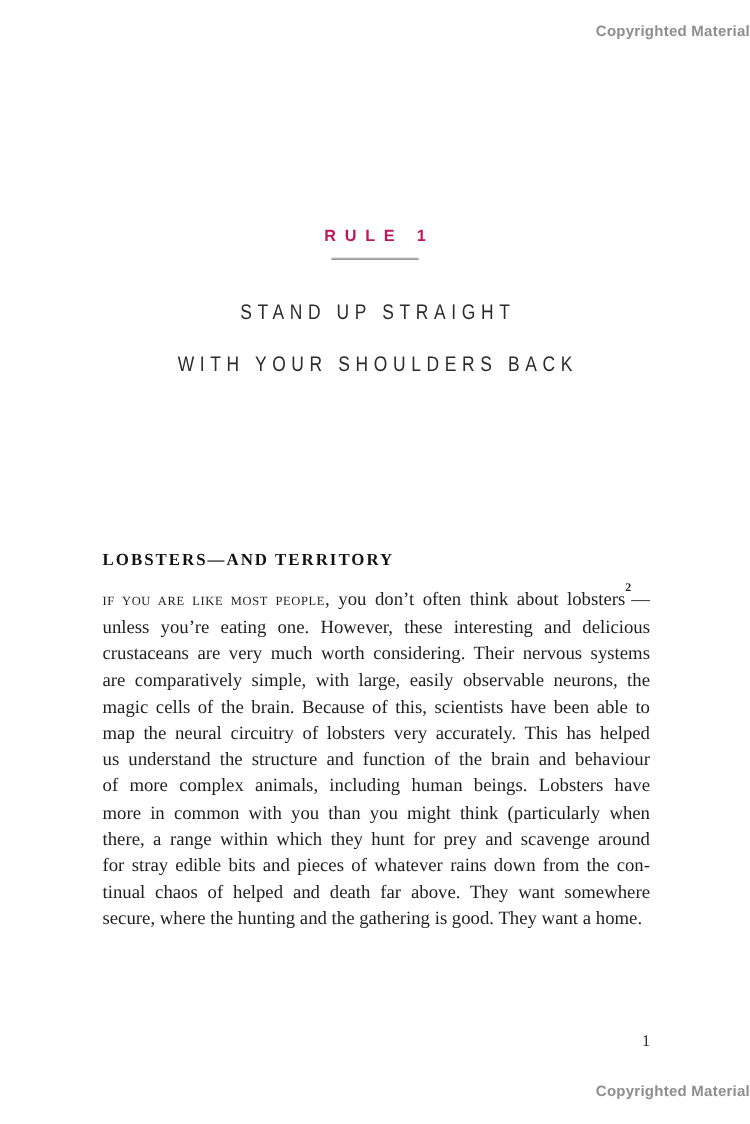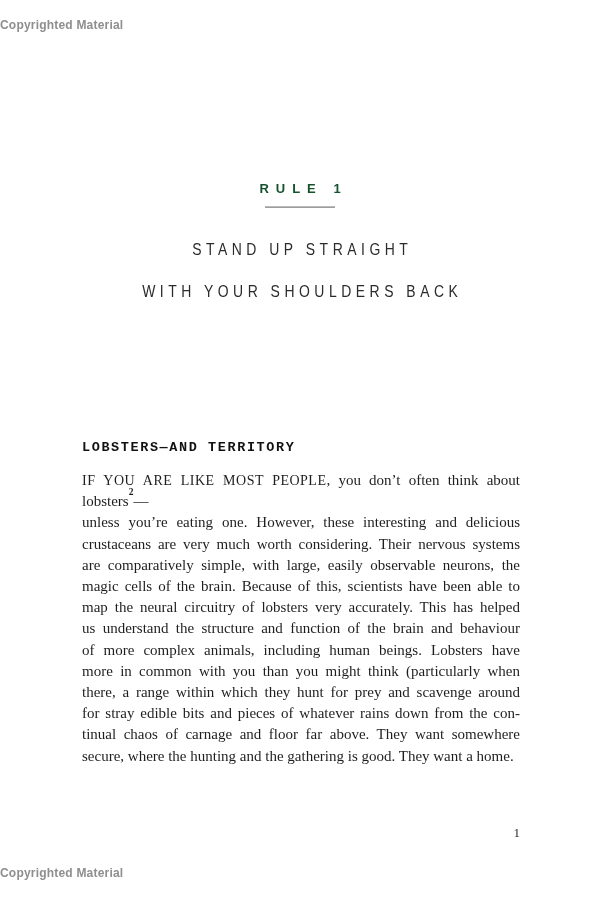--- a/index.html
+++ b/index.html
@@ -8,40 +8,40 @@
     width: 600px;
     height: 899px;
     background: #ffffff;
     font-family: "Liberation Serif", serif;
     color: #1c1c1c;
     overflow: hidden;
   }
   .copyright {
     position: absolute;
     width: 100%;
-    text-align: left;
+    text-align: right;
     font-family: "Liberation Sans", sans-serif;
     font-weight: 700;
     font-size: 12px;
     color: #8e8e8e;
     letter-spacing: 0.2px;
   }
   .copyright.top { top: 18px; }
   .copyright.bottom { top: 866px; }
   .kicker {
     position: absolute;
     top: 181px;
     width: 100%;
     text-align: center;
     font-family: "Liberation Sans", sans-serif;
     font-weight: 700;
     font-size: 13px;
     letter-spacing: 7px;
     text-indent: 7px;
-    color: #14532d;
+    color: #be185d;
   }
   .kicker-rule {
     position: absolute;
     top: 206px;
     left: 50%;
     margin-left: -35px;
     width: 70px;
     height: 2px;
     background: linear-gradient(#c9c9c9, #8f8f8f);
   }
@@ -58,21 +58,21 @@
     transform: scaleX(0.82);
     transform-origin: 50% 50%;
     white-space: nowrap;
   }
   .chapter-title.l1 { top: 240px; }
   .chapter-title.l2 { top: 282px; }
   .section-heading {
     position: absolute;
     top: 440px;
     left: 82px;
-    font-family: Liberation Mono, monospace;
+    font-family: Liberation Serif, serif;
     font-weight: 700;
     font-size: 13.5px;
     letter-spacing: 1.6px;
     color: #111111;
   }
   .body-text {
     position: absolute;
     top: 470px;
     left: 82px;
     width: 438px;
@@ -81,21 +81,21 @@
     color: #1e1e1e;
   }
   .bodyline {
     text-align: justify;
     text-align-last: justify;
     white-space: normal;
   }
   .bodyline.lastline { text-align-last: left; }
   .bodyline.indent { text-indent: 22px; }
   .smallcaps {
-    font-size: 14px;
+    font-size: 10px;
     letter-spacing: 0.5px;
   }
   .footnote-sup {
     font-size: 9.5px;
     font-weight: 700;
     position: relative;
     top: -5px;
     line-height: 0;
   }
   .page-number {
@@ -135,21 +135,21 @@
         <div class="bodyline">are comparatively simple, with large, easily observable neurons, the</div>
         <div class="bodyline">magic cells of the brain. Because of this, scientists have been able to</div>
         <div class="bodyline">map the neural circuitry of lobsters very accurately. This has helped</div>
         <div class="bodyline">us understand the structure and function of the brain and behaviour</div>
         <div class="bodyline">of more complex animals, including human beings. Lobsters have</div>
         <div class="bodyline">more in common with you than you might think (particularly when</div>
       </div>
     <div>
         <div class="bodyline">there, a range within which they hunt for prey and scavenge around</div>
         <div class="bodyline">for stray edible bits and pieces of whatever rains down from the con-</div>
-        <div class="bodyline">tinual chaos of carnage and floor far above. They want somewhere</div>
+        <div class="bodyline">tinual chaos of helped and death far above. They want somewhere</div>
         <div class="bodyline lastline">secure, where the hunting and the gathering is good. They want a home.</div>
       </div>
   </div>
 
   <div class="page-number">1</div>
 
   <div class="copyright bottom">Copyrighted Material</div>
 
 </div>
 

